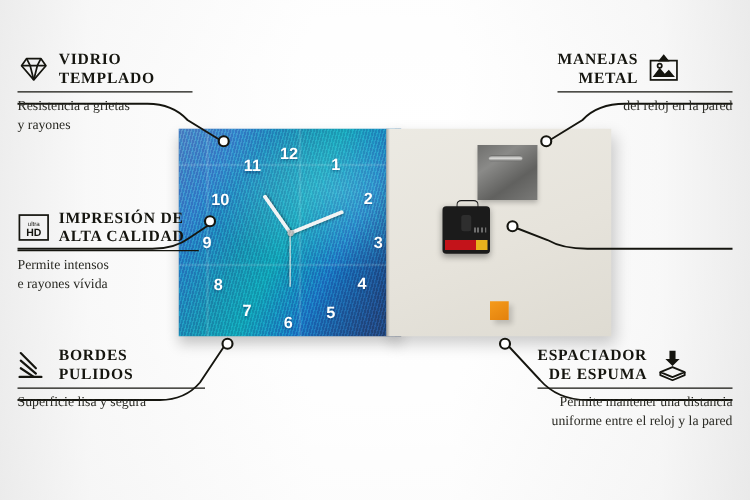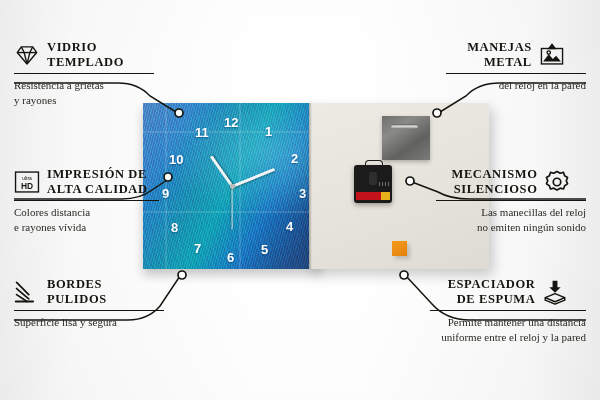--- a/index.html
+++ b/index.html
@@ -79,21 +79,21 @@
     background:linear-gradient(150deg,#f59b1b,#e3810d);
     box-shadow:3px 3px 4px rgba(0,0,0,.16);}
 
   
   .callout{position:absolute;}
   .ctitle{font-size:12.5px;letter-spacing:.6px;font-weight:700;color:#15150f;
     line-height:1.18;text-transform:uppercase;}
   .rule{height:1.6px;background:#15150f;margin:3px 0 4px;}
   .csub{font-size:11px;color:#2a2a24;line-height:1.32;}
   .head{display:flex;align-items:center;gap:7px;}
-  .head.right{justify-content:center;}
+  .head.right{justify-content:flex-start;}
   .icon{flex:0 0 auto;width:26px;height:26px;color:#0f172a;}
   .icon svg{display:block;width:26px;height:26px;}
   .left{text-align:left;}
   .right{text-align:right;}
 
   svg.lines{position:absolute;left:0;top:0;width:600px;height:400px;overflow:visible;}
 </style>
 </head>
 <body>
 
@@ -191,21 +191,21 @@
           <text x="17" y="13" font-family="Liberation Sans, sans-serif" font-size="6.5" text-anchor="middle" fill="#15150f">ultra</text>
           <text x="17" y="24" font-family="Liberation Sans, sans-serif" font-size="11" font-weight="bold" text-anchor="middle" fill="#15150f">HD</text>
         </svg>
       </span>
       <span>
         <div class="ctitle">IMPRESIÓN DE</div>
         <div class="ctitle">ALTA CALIDAD</div>
       </span>
     </div>
     <div class="rule"></div>
-    <div class="csub">Colores distancia</div>
+    <div class="csub">Permite intensos</div>
     <div class="csub">e rayones vívida</div>
   </div>
 
   <div class="callout left" style="left:14px;top:277px;width:150px;">
     <div class="head">
       <span class="icon">
         <svg viewBox="0 0 30 28" fill="none" stroke="#15150f" stroke-width="2" stroke-linecap="round">
           <path d="M3 3 L17 17"></path>
             <path d="M3 10 L17 22"></path>
             <path d="M3 17 L15 25"></path>
@@ -233,37 +233,20 @@
           <rect x="3" y="7" width="26" height="19"></rect>
           <path d="M5 23 L12 14 L17 20 L21 16 L27 23 Z" fill="#15150f" stroke="none"></path>
           <circle cx="12" cy="12" r="2.1"></circle>
         </svg>
       </span>
     </div>
     <div class="rule"></div>
     <div class="csub">del reloj en la pared</div>
   </div>
 
-  <div class="callout right" style="left:436px;top:167px;width:150px;">
-    <div class="head right">
-      <span>
-        <div class="ctitle">MECANISMO</div>
-        <div class="ctitle">SILENCIOSO</div>
-      </span>
-      <span class="icon">
-        <svg viewBox="0 0 32 32" fill="none" stroke="#15150f" stroke-width="2.1" stroke-linejoin="round">
-          <path d="M16 3 l4 2.2 4-1 1.4 4.1 3.6 2.2 -1.6 3.9 1.6 3.9 -3.6 2.2 -1.4 4.1 -4-1 -4 2.2 -4-2.2 -4 1 -1.4-4.1 -3.6-2.2 1.6-3.9 -1.6-3.9 3.6-2.2 1.4-4.1 4 1 Z"></path>
-          <circle cx="16" cy="16" r="4.6"></circle>
-        </svg>
-      </span>
-    </div>
-    <div class="rule"></div>
-    <div class="csub">Las manecillas del reloj</div>
-    <div class="csub">no emiten ningún sonido</div>
-  </div>
 
   <div class="callout right" style="left:430px;top:277px;width:156px;">
     <div class="head right">
       <span>
         <div class="ctitle">ESPACIADOR</div>
         <div class="ctitle">DE ESPUMA</div>
       </span>
       <span class="icon">
         <svg viewBox="0 0 32 32" fill="none" stroke="#15150f" stroke-width="1.8" stroke-linejoin="round">
           <path d="M13 2 h6 v8 h4 l-7 7 -7-7 h4 Z" fill="#15150f" stroke="none"></path>

